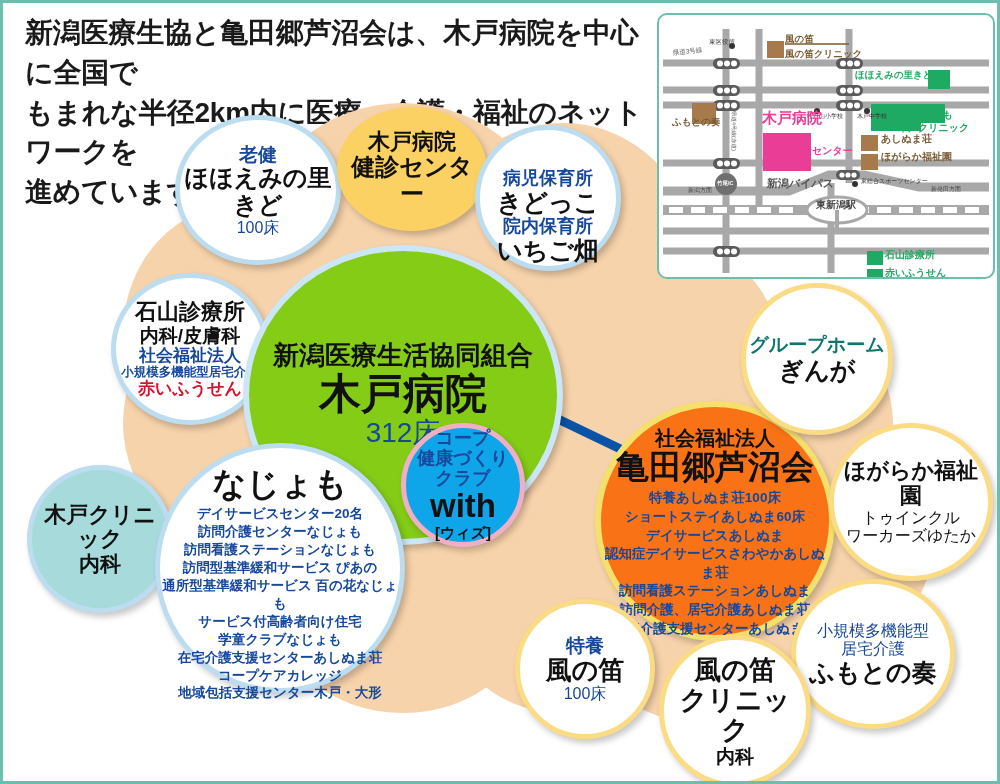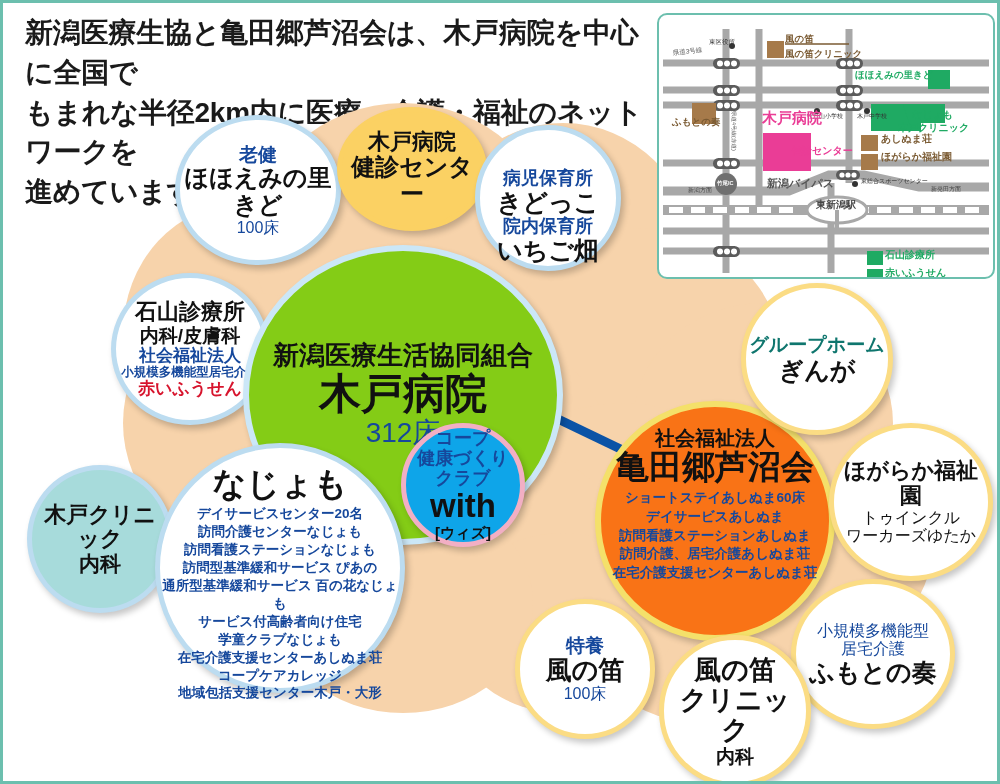--- a/index.html
+++ b/index.html
@@ -300,22 +300,24 @@
         <div>在宅介護支援センターあしぬま荘</div>
         <div>コープケアカレッジ</div>
         <div>地域包括支援センター木戸・大形</div>
       </div>
   </div>
 
   <div class="bubble b-green" style="left:592px; top:398px; width:240px; height:240px; justify-content:flex-start; padding-top:20px;">
     <span class="ln black" style="font-size:20px; font-weight:bold;">社会福祉法人</span>
     <span class="ln black" style="font-size:33px; font-weight:bold; margin-bottom:3px;">亀田郷芦沼会</span>
     <div style="font-size:13.5px; color:#16489c; font-weight:bold; line-height:1.38;">
+        <div>特養あしぬま荘100床</div>
         <div>ショートステイあしぬま60床</div>
         <div>デイサービスあしぬま</div>
+        <div>認知症デイサービスさわやかあしぬま荘</div>
         <div>訪問看護ステーションあしぬま</div>
         <div>訪問介護、居宅介護あしぬま荘</div>
         <div>在宅介護支援センターあしぬま荘</div>
       </div>
   </div>
 
   <div class="bubble b-yellowring" style="left:738px; top:280px; width:152px; height:152px;">
       <span class="ln blue-t" style="font-size: 19px; font-weight: bold;">グループホーム</span>
       <span class="ln black" style="font-size: 25px; font-weight: bold;">ぎんが</span>
     </div>

